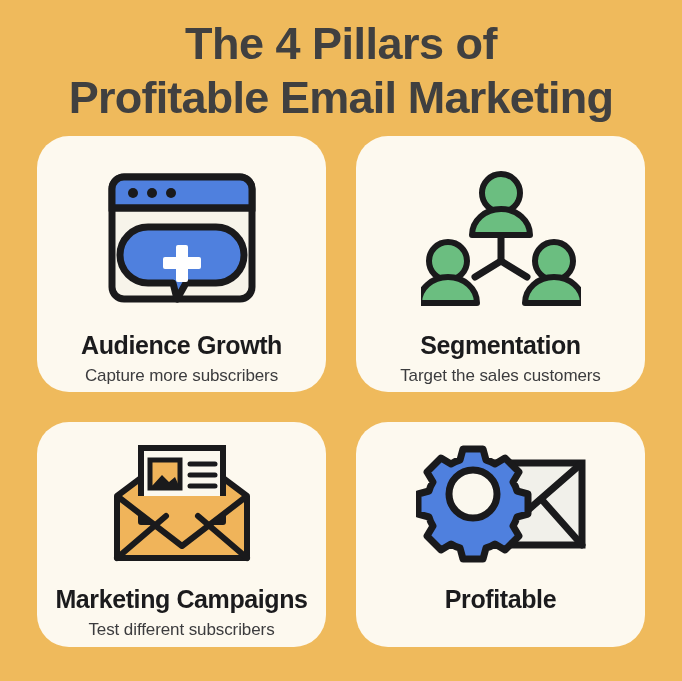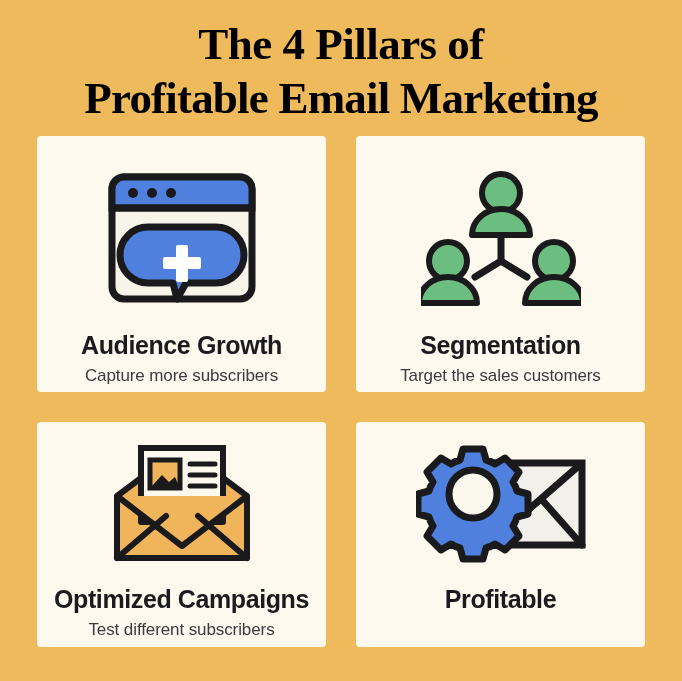--- a/index.html
+++ b/index.html
@@ -27,22 +27,22 @@
 
   
   .title-block {
     width: 100%;
     padding-top: 17px;
     text-align: center;
     user-select: none;
   }
   .title-line {
     display: block;
-    color: #000000;
-    font-family: Liberation Serif, serif;
+    color: #404040;
+    font-family: Liberation Sans, sans-serif;
     font-weight: bold;
     font-size: 45px;
     line-height: 54px;
     letter-spacing: -0.5px;
     white-space: nowrap;
   }
   .title-line.line2 {
     font-size: 45px;
     letter-spacing: -0.8px;
   }
@@ -52,21 +52,21 @@
     margin-top: 11px;
     width: 608px;
     display: grid;
     grid-template-columns: 289px 289px;
     grid-template-rows: 256px 225px;
     column-gap: 30px;
     row-gap: 30px;
   }
   .card {
     background: #FDF9EF;
-    border-radius: 4px;
+    border-radius: 32px;
     display: flex;
     flex-direction: column;
     align-items: center;
     justify-content: flex-start;
     box-sizing: border-box;
     overflow: hidden;
   }
   .card.top { padding-top: 26px; }
   .card.bottom { padding-top: 18px; }
 
@@ -167,21 +167,21 @@
           <line x1="79" y1="31" x2="104" y2="31" stroke="#1A1A1C" stroke-width="5" stroke-linecap="round"></line>
           <line x1="79" y1="42" x2="104" y2="42" stroke="#1A1A1C" stroke-width="5" stroke-linecap="round"></line>
           <line x1="41" y1="57" x2="104" y2="57" stroke="#1A1A1C" stroke-width="5" stroke-linecap="round"></line>
 
           <path d="M6 52 L30 34 v44 h82 V34 l24 18 v62 H6 z" fill="#F0B45A" stroke="#1A1A1C" stroke-width="6" stroke-linejoin="round"></path>
           <path d="M6 52 L71 102 L136 52" fill="#F0B45A" stroke="#1A1A1C" stroke-width="6" stroke-linejoin="round"></path>
           <path d="M6 114 L55 72" fill="none" stroke="#1A1A1C" stroke-width="6" stroke-linecap="round"></path>
           <path d="M136 114 L87 72" fill="none" stroke="#1A1A1C" stroke-width="6" stroke-linecap="round"></path>
         </svg>
       </div>
-      <div class="card-title">Optimized Campaigns</div>
+      <div class="card-title">Marketing Campaigns</div>
       <div class="card-sub">Test different subscribers</div>
     </div>
 
     <div class="card bottom">
       <div class="icon-wrap">
         <svg width="170" height="118" viewBox="0 0 170 118">
 
           <rect x="56" y="18" width="110" height="82" fill="#F1F0EA" stroke="#1A1A1C" stroke-width="7"></rect>
           <path d="M56 18 L111 66 L166 18" fill="none" stroke="#1A1A1C" stroke-width="7" stroke-linejoin="round"></path>
           <path d="M56 100 L95 56" fill="none" stroke="#1A1A1C" stroke-width="7" stroke-linecap="round"></path>

